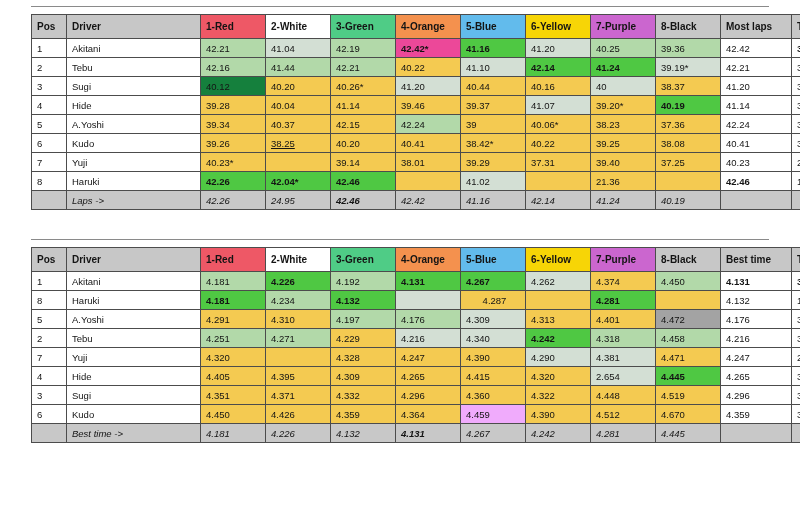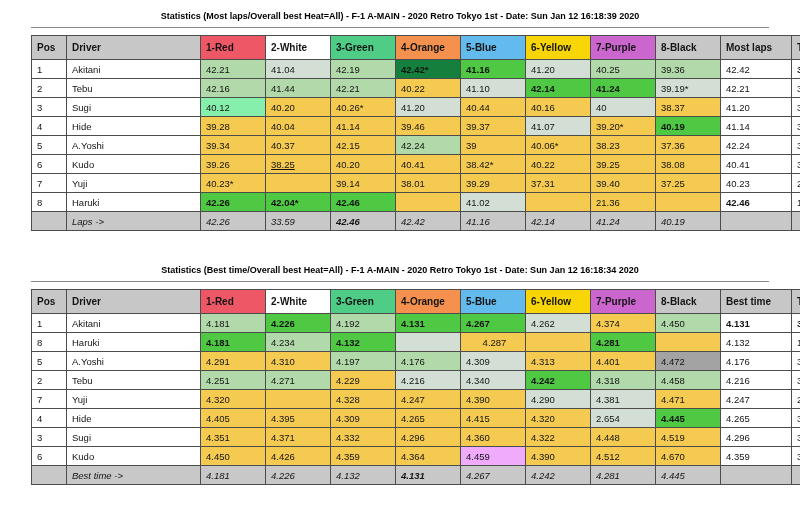--- a/index.html
+++ b/index.html
@@ -35,21 +35,20 @@
     height:18px;font-style:italic;
   }
   .b{font-weight:bold;}
 </style>
 </head>
 <body>
 
 <div class="page">
 
   <section class="report">
-    <div class="report-title">Statistics (Most laps/Overall best Heat=All) - F-1 A-MAIN - 2020 Retro Tokyo 1st - Date: Sun Jan 12 16:18:39 2020</div>
     <hr class="title-rule">
     <table class="stats" id="table-most-laps">
         <thead>
           <tr>
             <th style="background: rgb(199, 199, 199); width: 27px;">Pos</th>
             <th style="background: rgb(199, 199, 199); width: 126px;">Driver</th>
             <th style="background: rgb(238, 88, 102); width: 57px;">1-Red</th>
             <th style="background: rgb(255, 255, 255); width: 57px;">2-White</th>
             <th style="background: rgb(79, 204, 134); width: 57px;">3-Green</th>
             <th style="background: rgb(244, 145, 78); width: 57px;">4-Orange</th>
@@ -61,21 +60,21 @@
             <th style="background: rgb(199, 199, 199); width: 63px;">Total Laps</th>
           </tr>
         </thead>
         <tbody>
           <tr>
             <td style="background: rgb(255, 255, 255);">1</td>
             <td style="background: rgb(255, 255, 255);">Akitani</td>
             <td style="background: rgb(178, 217, 169);">42.21</td>
             <td style="background: rgb(211, 223, 212);">41.04</td>
             <td style="background: rgb(178, 217, 169);">42.19</td>
-            <td class="b" style="background: #15803d; margin-left: 23px;">42.42*</td>
+            <td class="b" style="background: #ec4899; margin-left: 23px;">42.42*</td>
             <td class="b" style="background: rgb(79, 200, 67);">41.16</td>
             <td style="background: rgb(211, 223, 212);">41.20</td>
             <td style="background: rgb(178, 217, 169);">40.25</td>
             <td style="background: rgb(178, 217, 169);">39.36</td>
             <td style="background: rgb(255, 255, 255);">42.42</td>
             <td class="b" style="background: rgb(255, 255, 255);">332.20</td>
           </tr>
           <tr>
             <td style="background: rgb(255, 255, 255);">2</td>
             <td style="background: rgb(255, 255, 255);">Tebu</td>
@@ -86,21 +85,21 @@
             <td style="background: rgb(211, 223, 212);">41.10</td>
             <td class="b" style="background: rgb(79, 200, 67);">42.14</td>
             <td class="b" style="background: rgb(79, 200, 67);">41.24</td>
             <td style="background: rgb(211, 223, 212);">39.19*</td>
             <td style="background: rgb(255, 255, 255);">42.21</td>
             <td style="background: rgb(255, 255, 255);">332.07</td>
           </tr>
           <tr>
             <td style="background: rgb(255, 255, 255);">3</td>
             <td style="background: rgb(255, 255, 255);">Sugi</td>
-            <td style="background: #86efac;">40.12</td>
+            <td style="background: #15803d;">40.12</td>
             <td style="background: rgb(244, 202, 81);">40.20</td>
             <td style="background: rgb(244, 202, 81);">40.26*</td>
             <td style="background: rgb(211, 223, 212);">41.20</td>
             <td style="background: rgb(244, 202, 81);">40.44</td>
             <td style="background: rgb(244, 202, 81);">40.16</td>
             <td style="background: rgb(211, 223, 212);">40</td>
             <td style="background: rgb(244, 202, 81);">38.37</td>
             <td style="background: rgb(255, 255, 255);">41.20</td>
             <td style="background: rgb(255, 255, 255);">323.12</td>
           </tr>
@@ -173,36 +172,35 @@
             <td style="background: rgb(244, 202, 81);"></td>
             <td class="b" style="background: rgb(255, 255, 255);">42.46</td>
             <td style="background: rgb(255, 255, 255);">190.47</td>
           </tr>
         </tbody>
         <tfoot>
           <tr>
             <td style="background: rgb(200, 200, 200);"></td>
             <td style="background: rgb(200, 200, 200);">Laps -&gt;</td>
             <td style="background: rgb(200, 200, 200);">42.26</td>
-            <td style="background: rgb(200, 200, 200);">33.59</td>
+            <td style="background: rgb(200, 200, 200);">24.95</td>
             <td class="b" style="background: rgb(200, 200, 200);">42.46</td>
             <td style="background: rgb(200, 200, 200);">42.42</td>
             <td style="background: rgb(200, 200, 200);">41.16</td>
             <td style="background: rgb(200, 200, 200);">42.14</td>
             <td style="background: rgb(200, 200, 200);">41.24</td>
             <td style="background: rgb(200, 200, 200);">40.19</td>
             <td style="background: rgb(200, 200, 200);"></td>
             <td style="background: rgb(200, 200, 200);"></td>
           </tr>
         </tfoot>
       </table>
   </section>
 
   <section class="report">
-    <div class="report-title">Statistics (Best time/Overall best Heat=All) - F-1 A-MAIN - 2020 Retro Tokyo 1st - Date: Sun Jan 12 16:18:34 2020</div>
     <hr class="title-rule">
     <table class="stats" id="table-best-time">
         <thead>
           <tr>
             <th style="background: rgb(199, 199, 199); width: 27px;">Pos</th>
             <th style="background: rgb(199, 199, 199); width: 126px;">Driver</th>
             <th style="background: rgb(238, 88, 102); width: 57px;">1-Red</th>
             <th style="background: rgb(255, 255, 255); width: 57px;">2-White</th>
             <th style="background: rgb(79, 204, 134); width: 57px;">3-Green</th>
             <th style="background: rgb(244, 145, 78); width: 57px;">4-Orange</th>

